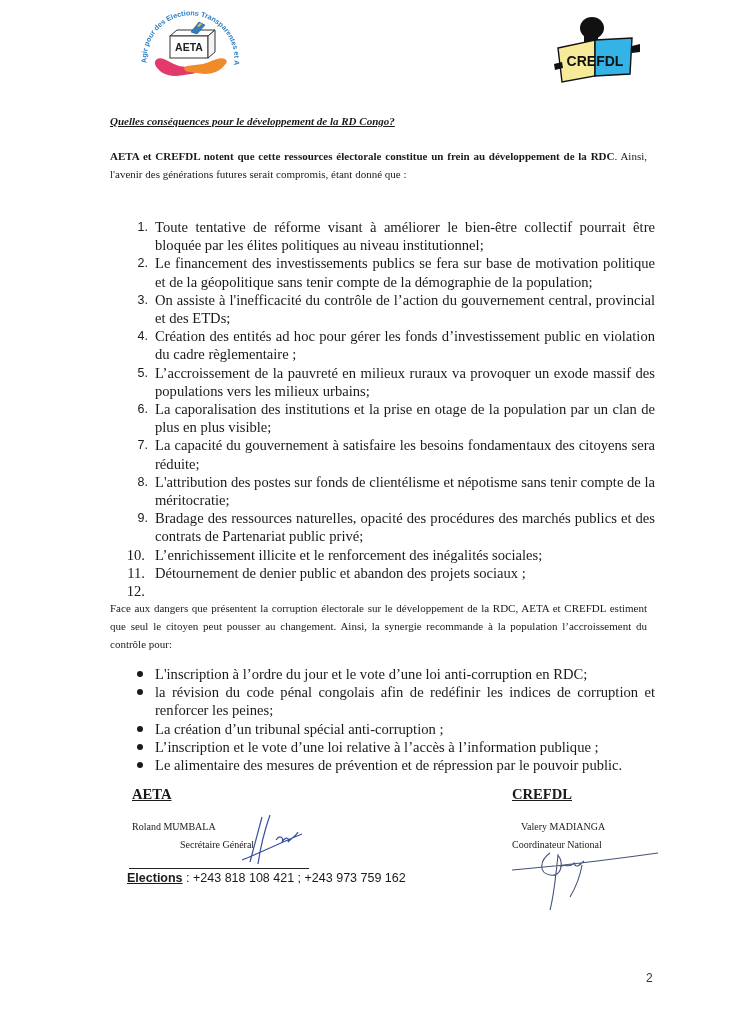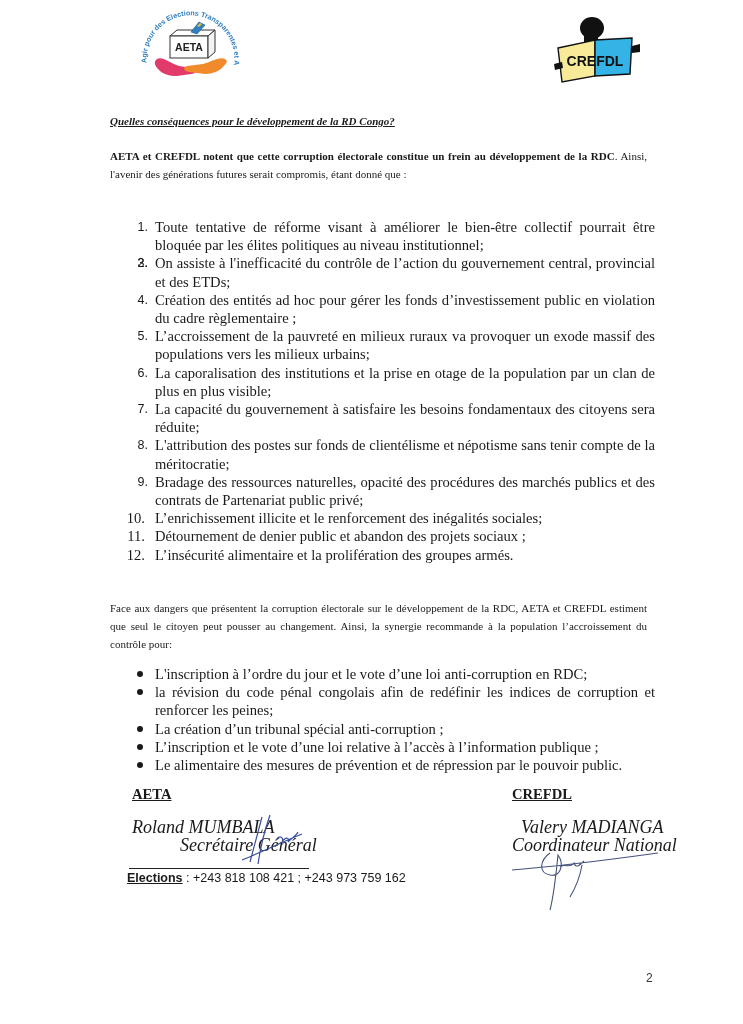--- a/index.html
+++ b/index.html
@@ -23,21 +23,21 @@
   .num-list li.wide .num { font-family: "Liberation Serif", serif; font-size: 14.6px; left: -13px; }
 
   .para2 { top: 599px; text-align: justify; }
 
   .bul-list { position: absolute; left: 118px; top: 665px; width: 537px; margin: 0; padding: 0; list-style: none;
               font-size: 14.6px; line-height: 18.2px; }
   .bul-list li { position: relative; padding-left: 37px; text-align: justify; }
   .bul-list .dot { position: absolute; left: 19px; top: 6px; width: 6px; height: 6px; background: #1a1a1a; border-radius: 50%; }
 
   .sig-org { position: absolute; font-weight: bold; text-decoration: underline; font-size: 14.6px; }
-  .sig-line { position: absolute; font-size: 18px; line-height: 18.2px; font-style: italic; }
+  .sig-line { position: absolute; font-size: 10px; line-height: 18.2px; }
   .signature { position: absolute; }
 
   .contact-rule { position: absolute; left: 129px; top: 868px; width: 180px; height: 1px; background: #222; }
   .contacts { position: absolute; left: 127px; top: 871px; font-family: "Liberation Sans", "DejaVu Sans", sans-serif; font-size: 12.5px; }
   .contacts .lbl { font-weight: bold; text-decoration: underline; }
 
   .page-num { position: absolute; left: 646px; top: 971px; font-family: "Liberation Sans", sans-serif; font-size: 12px; color: #333; }
 </style>
 </head>
 <body>
@@ -75,35 +75,35 @@
       <polygon points="47,32 84,30 82,66 47,68" fill="#34b4e6" stroke="#111" stroke-width="1.4"></polygon>
 
       <path d="M6,56 L14,54 L15,60 L7,62 Z" fill="#111"></path>
       <path d="M84,38 L92,36 L92,44 L84,45 Z" fill="#111"></path>
       <text x="47" y="58" text-anchor="middle" font-family="Liberation Sans, sans-serif" font-size="14" font-weight="bold" fill="#111">CREFDL</text>
     </svg>
   </div>
 
   <div class="text-block heading">Quelles conséquences pour le développement de la RD Congo?</div>
 
-  <div class="text-block intro"><b>AETA et CREFDL notent que cette corruption électorale constitue un frein au développement de la RDC</b><span>. Ainsi, l'avenir des générations futures serait compromis, étant donné que :</span></div>
+  <div class="text-block intro"><b>AETA et CREFDL notent que cette ressources électorale constitue un frein au développement de la RDC</b><span>. Ainsi, l'avenir des générations futures serait compromis, étant donné que :</span></div>
 
   <ol class="num-list">
     <li><span class="num">1.</span><span>Toute tentative de réforme visant à améliorer le bien-être collectif pourrait être bloquée par les élites politiques au niveau institutionnel;</span></li>
-    <li><span class="num">2.</span></li>
+    <li><span class="num">2.</span><span>Le financement des investissements publics se fera sur base de motivation politique et de la géopolitique sans tenir compte de la démographie de la population;</span></li>
     <li><span class="num">3.</span><span> On assiste à l'inefficacité du contrôle de l’action du gouvernement central, provincial et des ETDs;</span></li>
     <li><span class="num">4.</span><span>Création des entités ad hoc pour gérer les fonds d’investissement public en violation du cadre règlementaire ;</span></li>
     <li><span class="num">5.</span><span>L’accroissement de la pauvreté en milieux ruraux va provoquer un exode massif des populations vers les milieux urbains;</span></li>
     <li><span class="num">6.</span><span>La caporalisation des institutions et la prise en otage de la population par un clan de plus en plus visible;</span></li>
     <li><span class="num">7.</span><span>La capacité du gouvernement à satisfaire les besoins fondamentaux des citoyens sera réduite;</span></li>
     <li><span class="num">8.</span><span>L'attribution des postes sur fonds de clientélisme et népotisme sans tenir compte de la méritocratie;</span></li>
     <li><span class="num">9.</span><span>Bradage des ressources naturelles, opacité des procédures des marchés publics et des contrats de Partenariat public privé;</span></li>
     <li class="wide"><span class="num">10.</span><span>L’enrichissement illicite et le renforcement des inégalités sociales;</span></li>
     <li class="wide"><span class="num">11.</span><span>Détournement de denier public et abandon des projets sociaux ;</span></li>
-    <li class="wide"><span class="num">12.</span><span>L’insécurité alimentaire et la prolifération des groupes armés.</span></li>
+    <li class="wide"><span class="num">12.</span></li>
   </ol>
 
   <div class="text-block para2">Face aux dangers que présentent la corruption électorale sur le développement de la RDC, AETA et CREFDL estiment que seul le citoyen peut pousser au changement. Ainsi, la synergie recommande à la population l’accroissement du contrôle pour:</div>
 
   <ul class="bul-list">
     <li><span class="dot"></span><span>L'inscription à l’ordre du jour et le vote d’une loi anti-corruption en RDC;</span></li>
     <li><span class="dot"></span><span>la révision du code pénal congolais afin de redéfinir les indices de corruption et renforcer les peines;</span></li>
     <li><span class="dot"></span><span>La création d’un tribunal spécial anti-corruption ;</span></li>
     <li><span class="dot"></span><span>L’inscription et le vote d’une loi relative à l’accès à l’information publique ;</span></li>
     <li><span class="dot"></span><span>Le alimentaire des mesures de prévention et de répression par le pouvoir public.</span></li>

